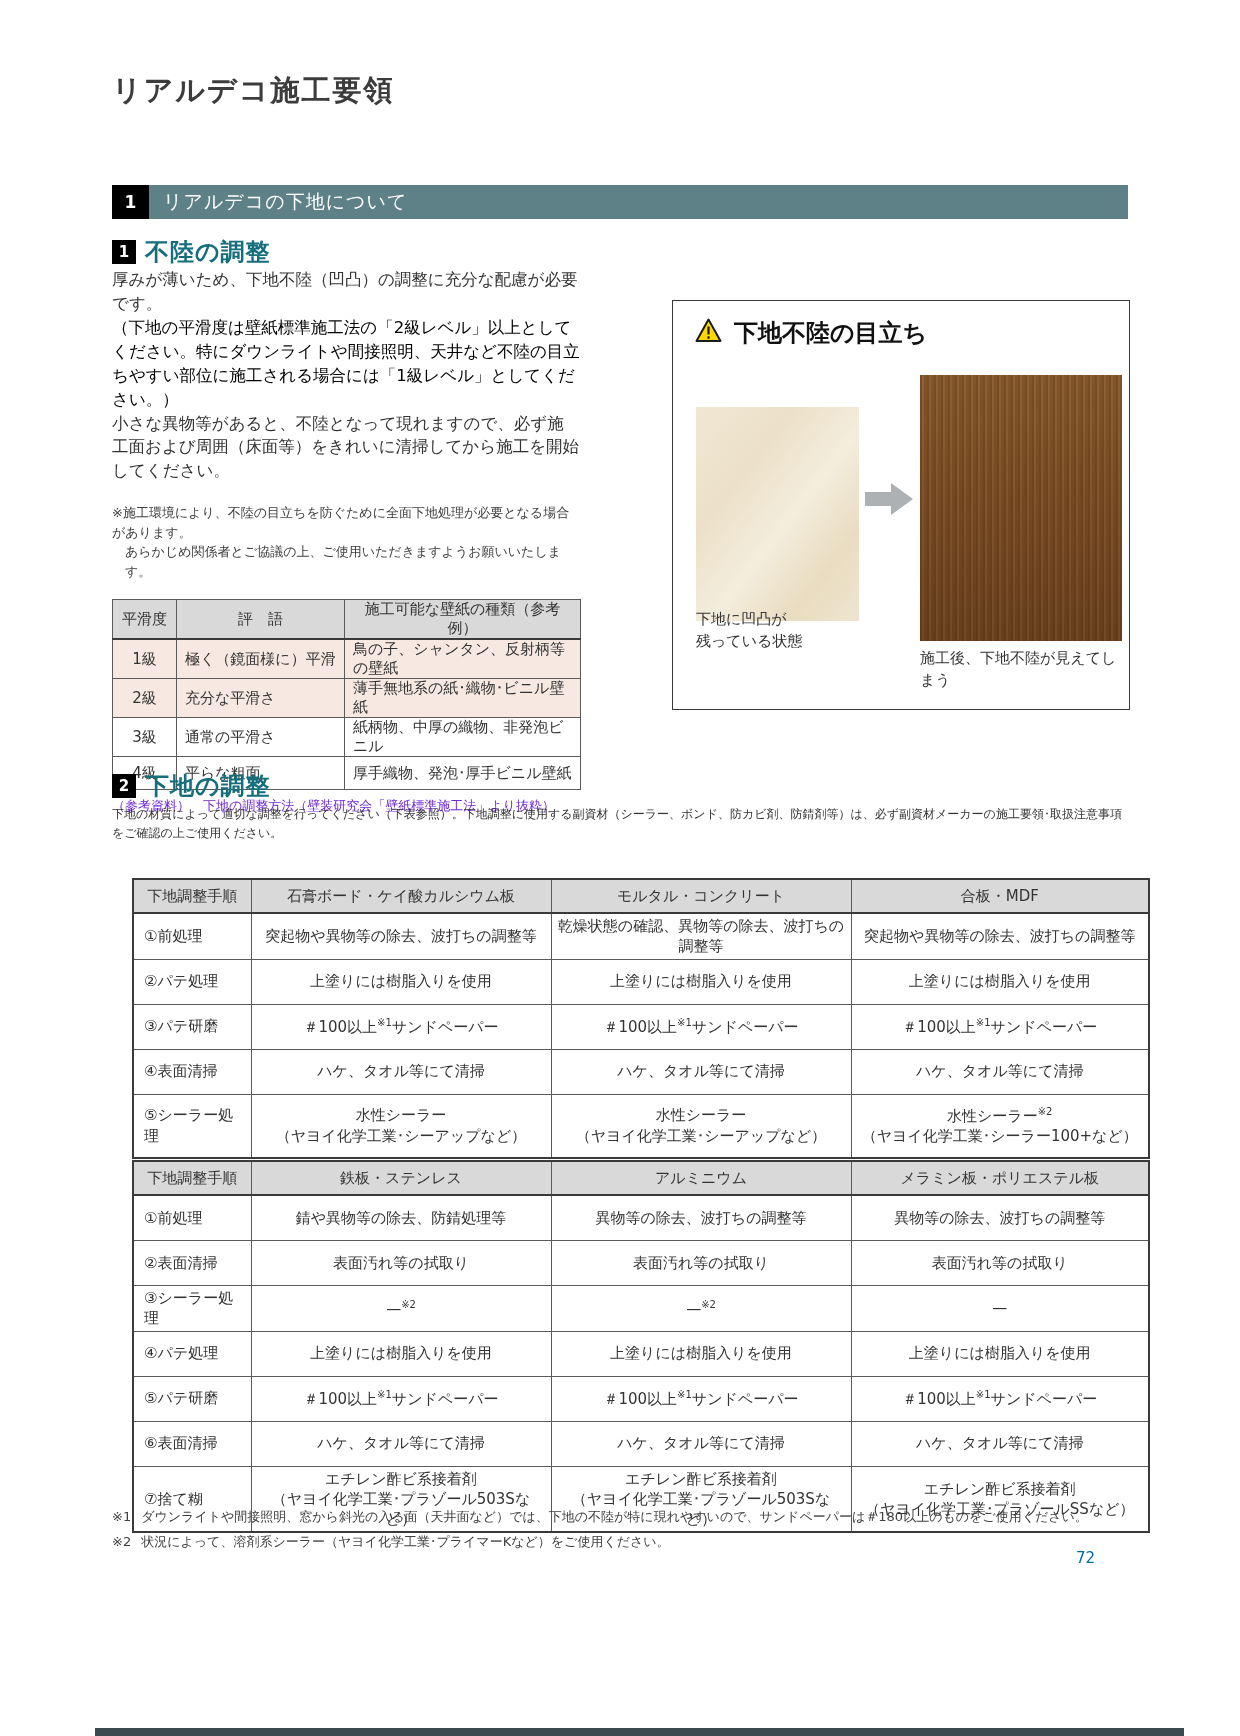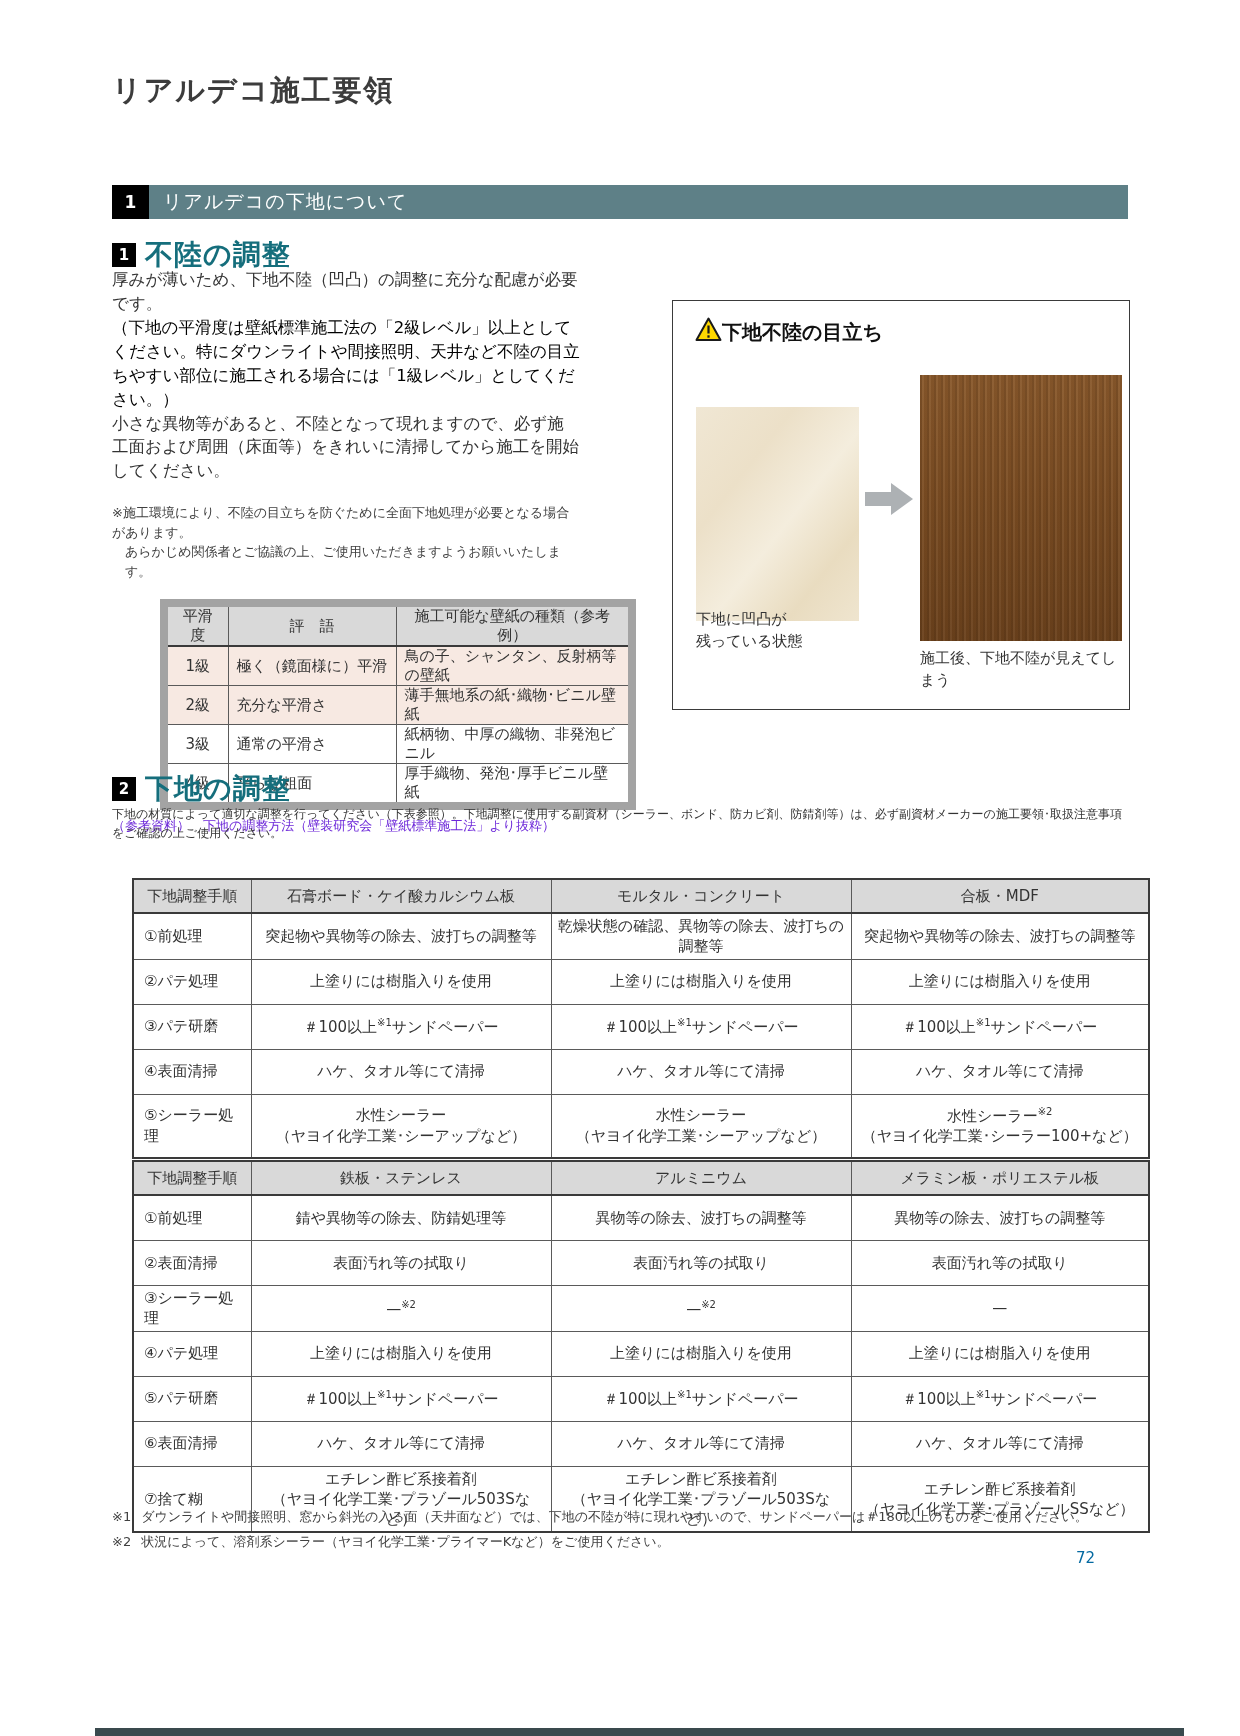--- a/index.html
+++ b/index.html
@@ -10,43 +10,43 @@
   .doc-title{position:absolute;left:112px;top:52px;font-size:29px;color:#3c3c3c;letter-spacing:2px;}
 
   
   .banner{position:absolute;left:112px;top:185px;width:1016px;height:34px;display:flex;}
   .banner-num{width:37px;height:34px;background:#000;color:#fff;font-size:17px;font-weight:bold;display:flex;align-items:center;justify-content:center;}
   .banner-title{flex:1;background:#5e8087;color:#fff;font-size:19px;display:flex;align-items:center;padding-left:14px;letter-spacing:1px;}
 
   
   .sub-head{position:absolute;display:flex;align-items:center;gap:9px;}
   .sub-head .numbox{width:24px;height:24px;background:#000;color:#fff;font-size:15px;font-weight:bold;display:flex;align-items:center;justify-content:center;}
-  .sub-head .sub-title{font-size:28px;font-weight:bold;color:#156e7c;letter-spacing:1px;}
+  .sub-head .sub-title{font-size:24px;font-weight:bold;color:#156e7c;letter-spacing:1px;}
   .sub1-head{left:112px;top:236px;}
   .sub2-head{left:112px;top:770px;}
 
   
   .left-col{position:absolute;left:112px;top:268px;width:468px;}
   .body-p{font-size:16.5px;color:#333;line-height:1.45;margin:0;}
   .body-p.red{color:#000000;}
   .note{margin-top:20px;font-size:13px;color:#404040;line-height:1.5;}
   .note .note-indent{padding-left:13px;display:block;}
 
   
   .sm-table{margin-top:18px;border-collapse:collapse;width:468px;table-layout:fixed;}
   .sm-table th,.sm-table td{border:1px solid #5a5a5a;font-weight:normal;padding:0 8px;height:32px;font-size:15px;color:#333;}
-  .sm-table{border:8px solid #a3a3a3;margin-left:48px;}
+  .sm-table{border:1px solid #a3a3a3;}
   .sm-table thead th{background:#d9d9d9;height:30px;text-align:center;border-bottom:2px solid #3a3a3a;}
   .sm-table td.c{text-align:center;}
   .sm-table tr.hl td{background:#f7e9e2;}
   .sm-caption{margin-top:7px;font-size:13px;color:#6d28d9;}
 
   
   .warn-box{position:absolute;left:672px;top:300px;width:456px;height:408px;border:1.5px solid #3a3a3a;background:#fff;}
-  .warn-title{position:absolute;left:22px;top:16px;display:flex;align-items:center;gap:0;font-size:20px;font-weight:bold;color:#111;}
+  .warn-title{position:absolute;left:22px;top:16px;display:flex;align-items:center;gap:12px;font-size:24px;font-weight:bold;color:#111;}
   .img-before{position:absolute;left:23px;top:106px;width:163px;height:214px;
     background:linear-gradient(128deg,#f0e7d4 0%,#ece0c8 30%,#f4eddd 55%,#e9dcc0 78%,#efe5cf 100%);}
   .img-after{position:absolute;left:247px;top:74px;width:202px;height:266px;
     background:repeating-linear-gradient(90deg,rgba(40,20,5,0.18) 0 2px,rgba(255,255,255,0.04) 2px 4px,rgba(60,30,8,0.10) 4px 7px),
                linear-gradient(180deg,#8a5a2d 0%,#7c4e24 45%,#6b421d 100%);}
   .arrow{position:absolute;left:192px;top:182px;width:50px;height:32px;}
   .arrow-shaft{position:absolute;left:0;top:9px;width:26px;height:14px;background:#adb1b4;}
   .arrow-head{position:absolute;left:26px;top:0;width:0;height:0;border-left:22px solid #adb1b4;border-top:16px solid transparent;border-bottom:16px solid transparent;}
   .img-caption{position:absolute;font-size:15px;color:#333;line-height:1.45;white-space:pre-line;}
   .cap-before{left:23px;top:308px;}

